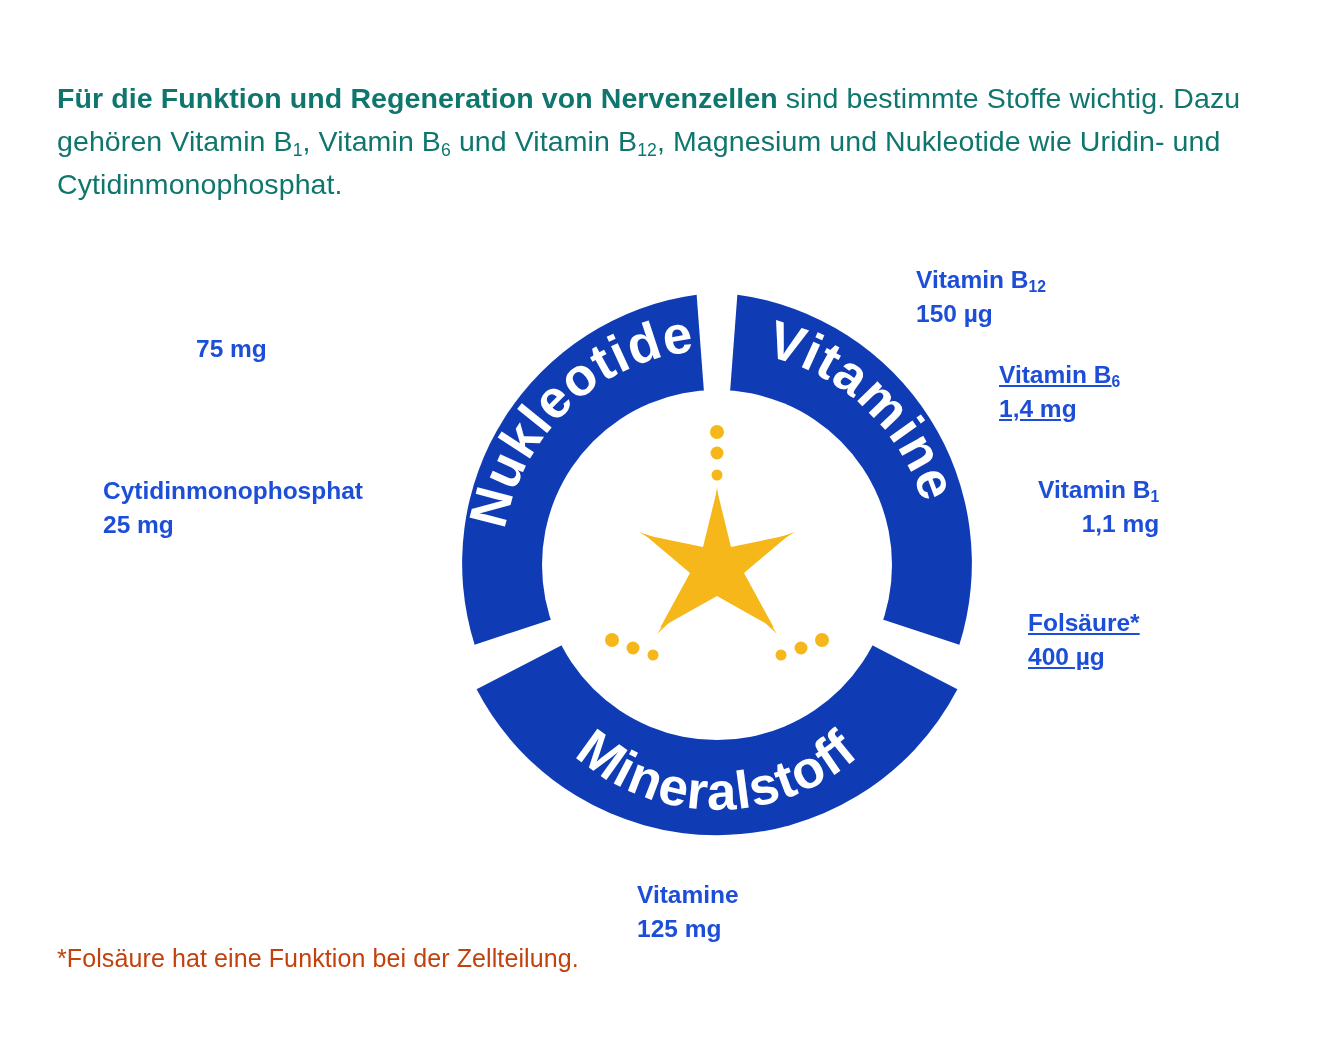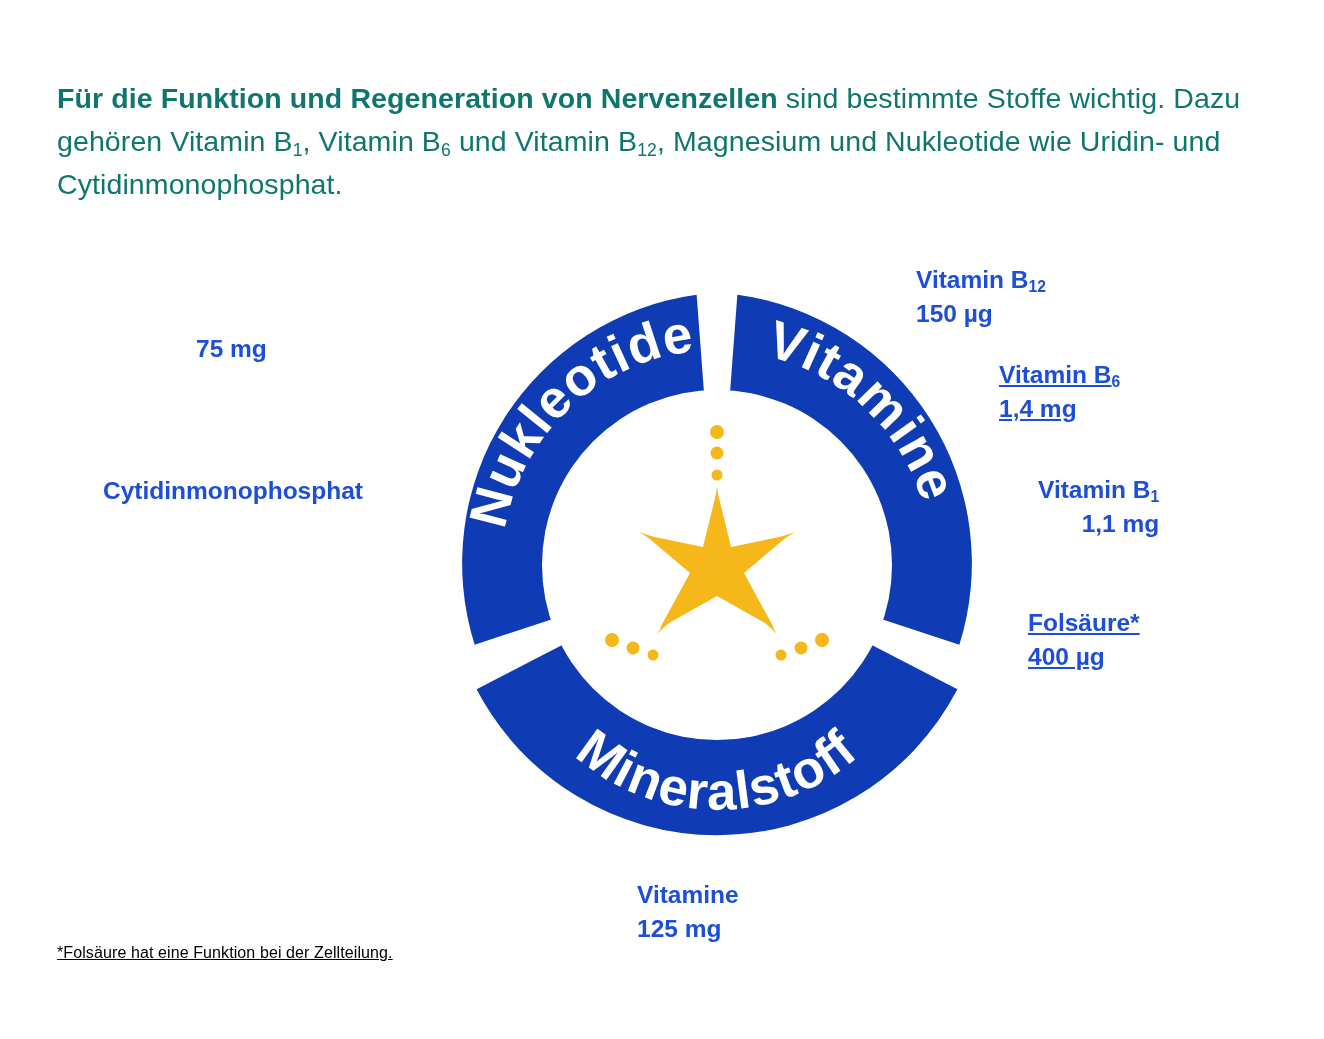--- a/index.html
+++ b/index.html
@@ -81,24 +81,23 @@
   #cal-fol  { left: 1028px; top: 606px; text-decoration: underline; }
   #cal-ump  { left: 196px; top: 332px; }
   #cal-cmp  { left: 95px; top: 474px; margin-left: 8px; }
   #cal-mag  { left: 637px; top: 878px; }
 
   
   .footnote {
     position: absolute;
     left: 57px;
     top: 944px;
-    font-size: 16px;
-    color: #000000;
+    font-size: 25px;
+    color: #c2410c;
     letter-spacing: 0.1px;
-    text-decoration: underline;
   }
 
   
   .ring-label {
     font-family: "Liberation Sans", sans-serif;
     font-weight: bold;
     font-size: 53px;
     fill: #ffffff;
     letter-spacing: 1px;
   }
@@ -198,20 +197,21 @@
     <span>Folsäure*</span>
     <span class="val">400 µg</span>
   </div>
 
   <div class="callout" id="cal-ump">
     <span class="val">75 mg</span>
   </div>
 
   <div class="callout" id="cal-cmp">
     <span>Cytidinmonophosphat</span>
+    <span class="val">25 mg</span>
   </div>
 
   <div class="callout" id="cal-mag">
     <span>Vitamine</span>
     <span class="val">125 mg</span>
   </div>
 </div>
 
 <div class="footnote">*Folsäure hat eine Funktion bei der Zellteilung.</div>
 

